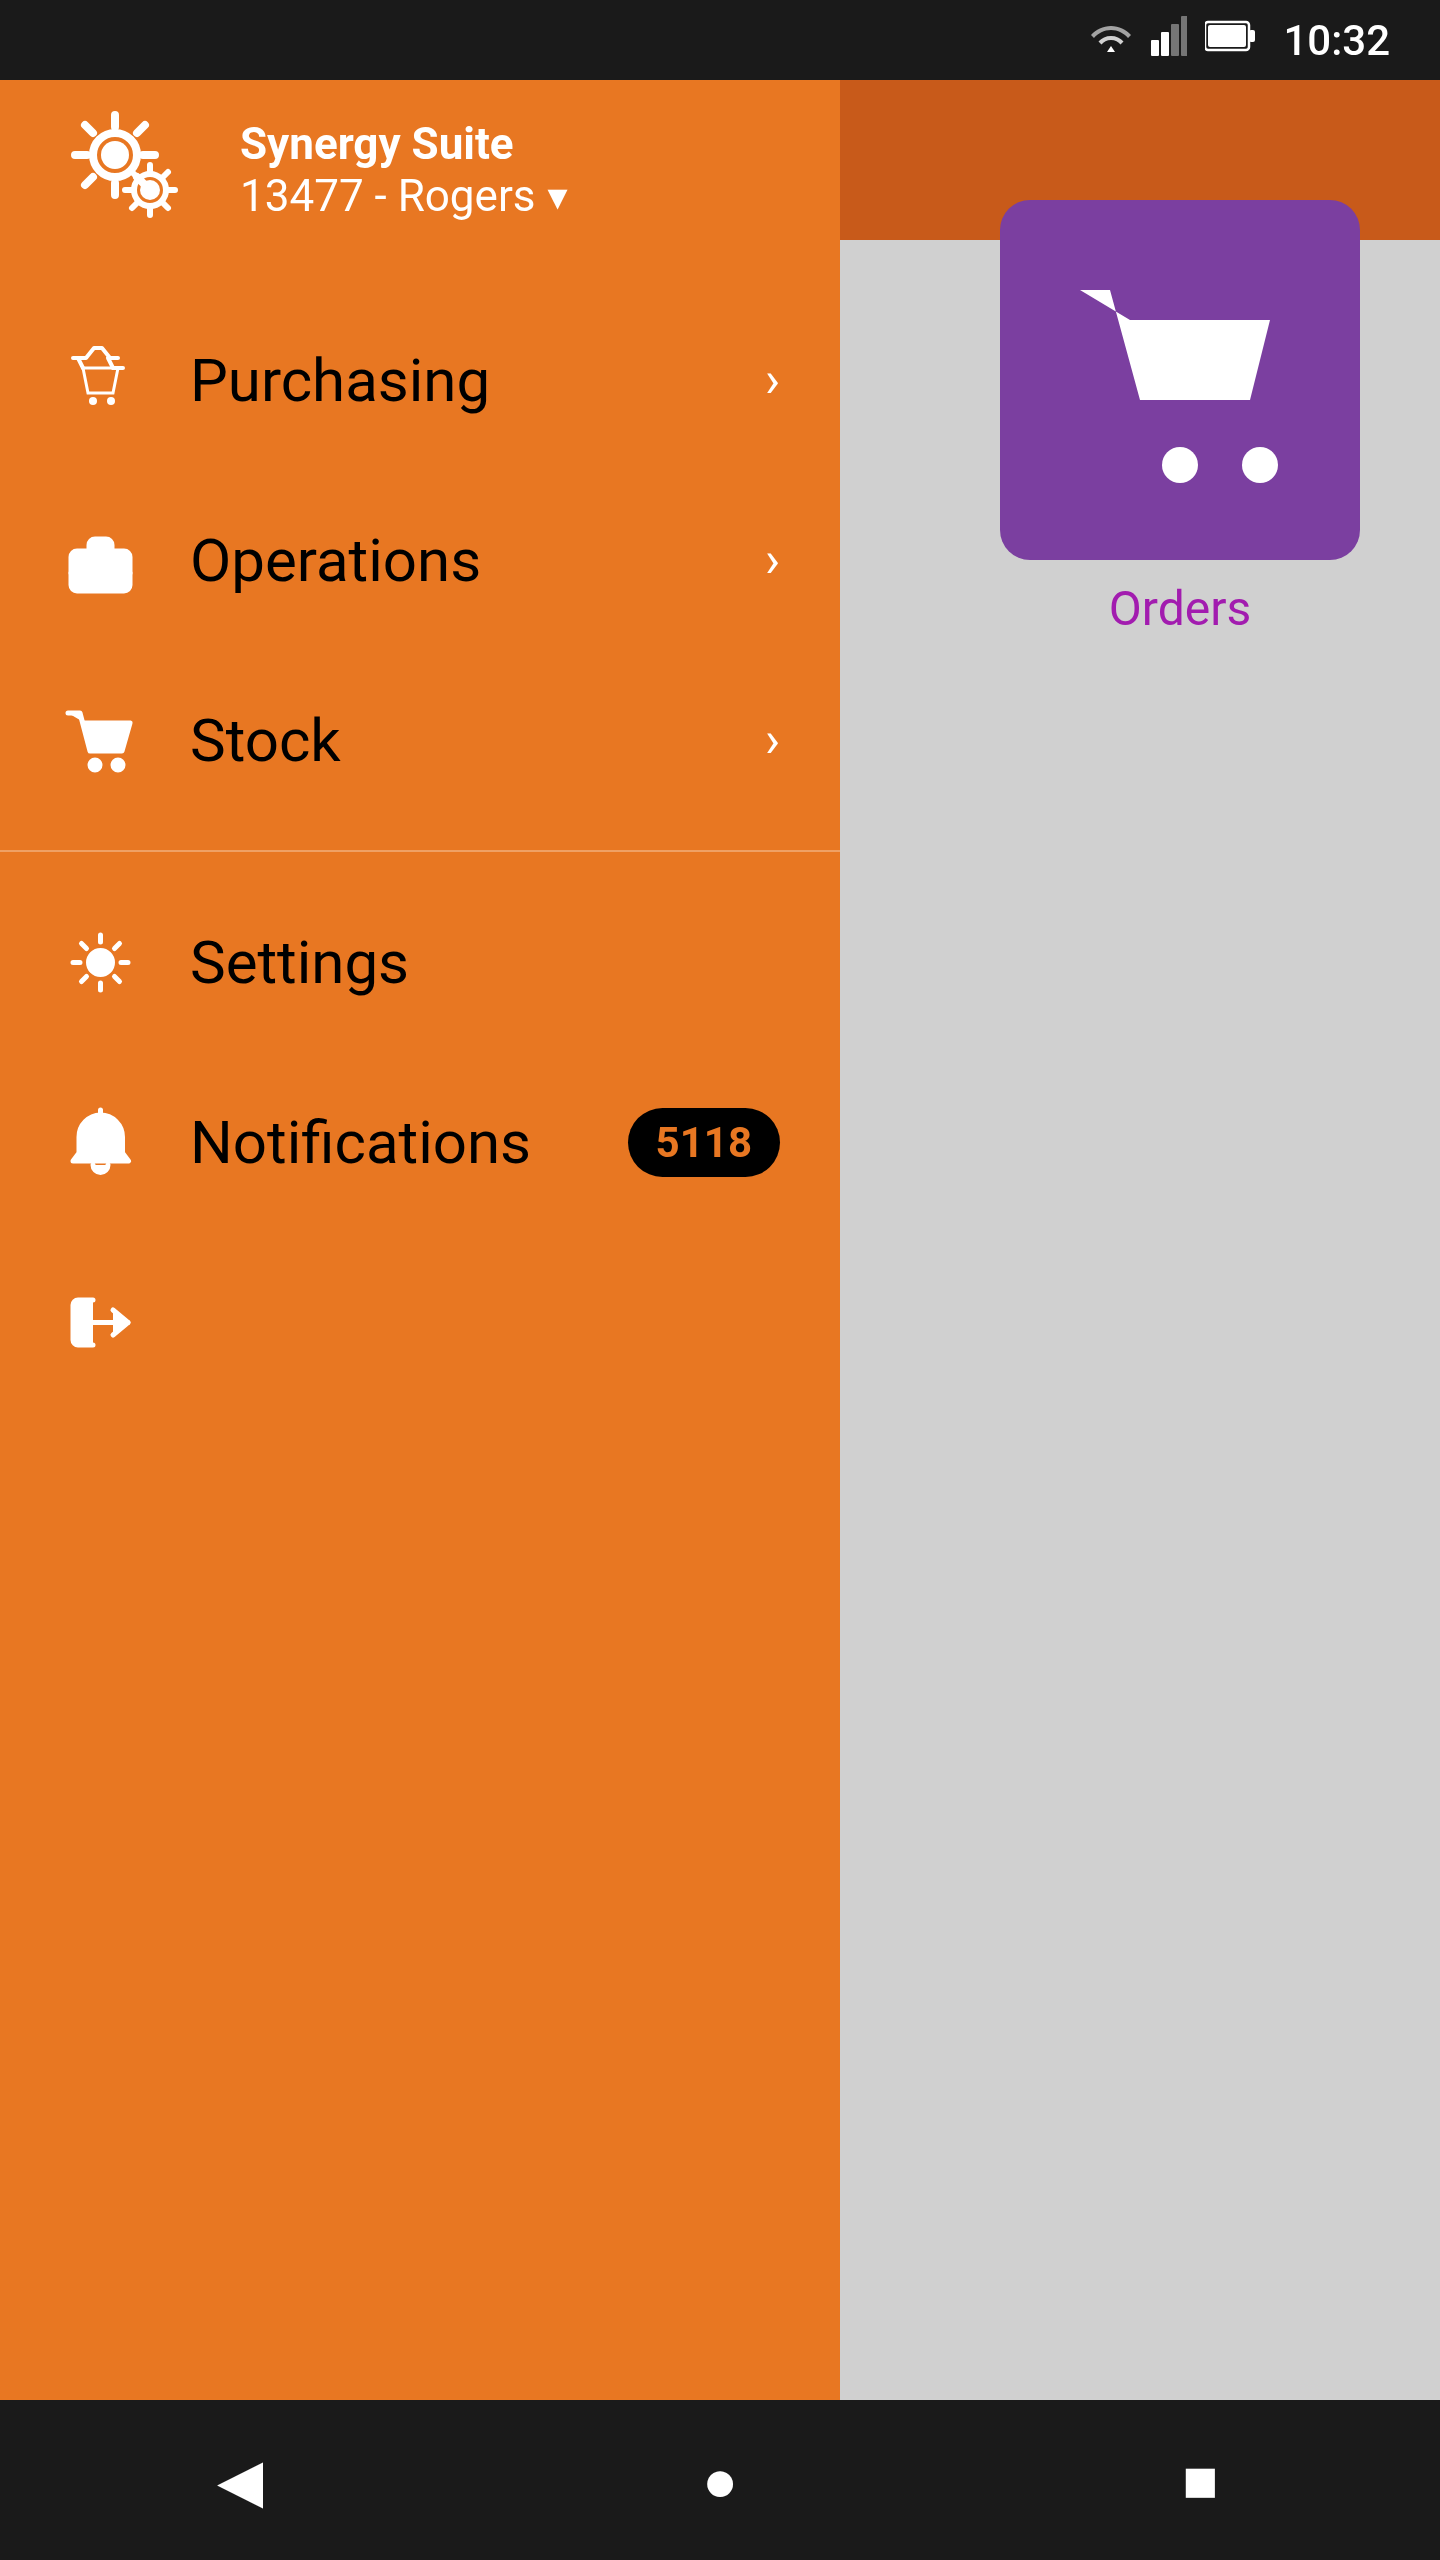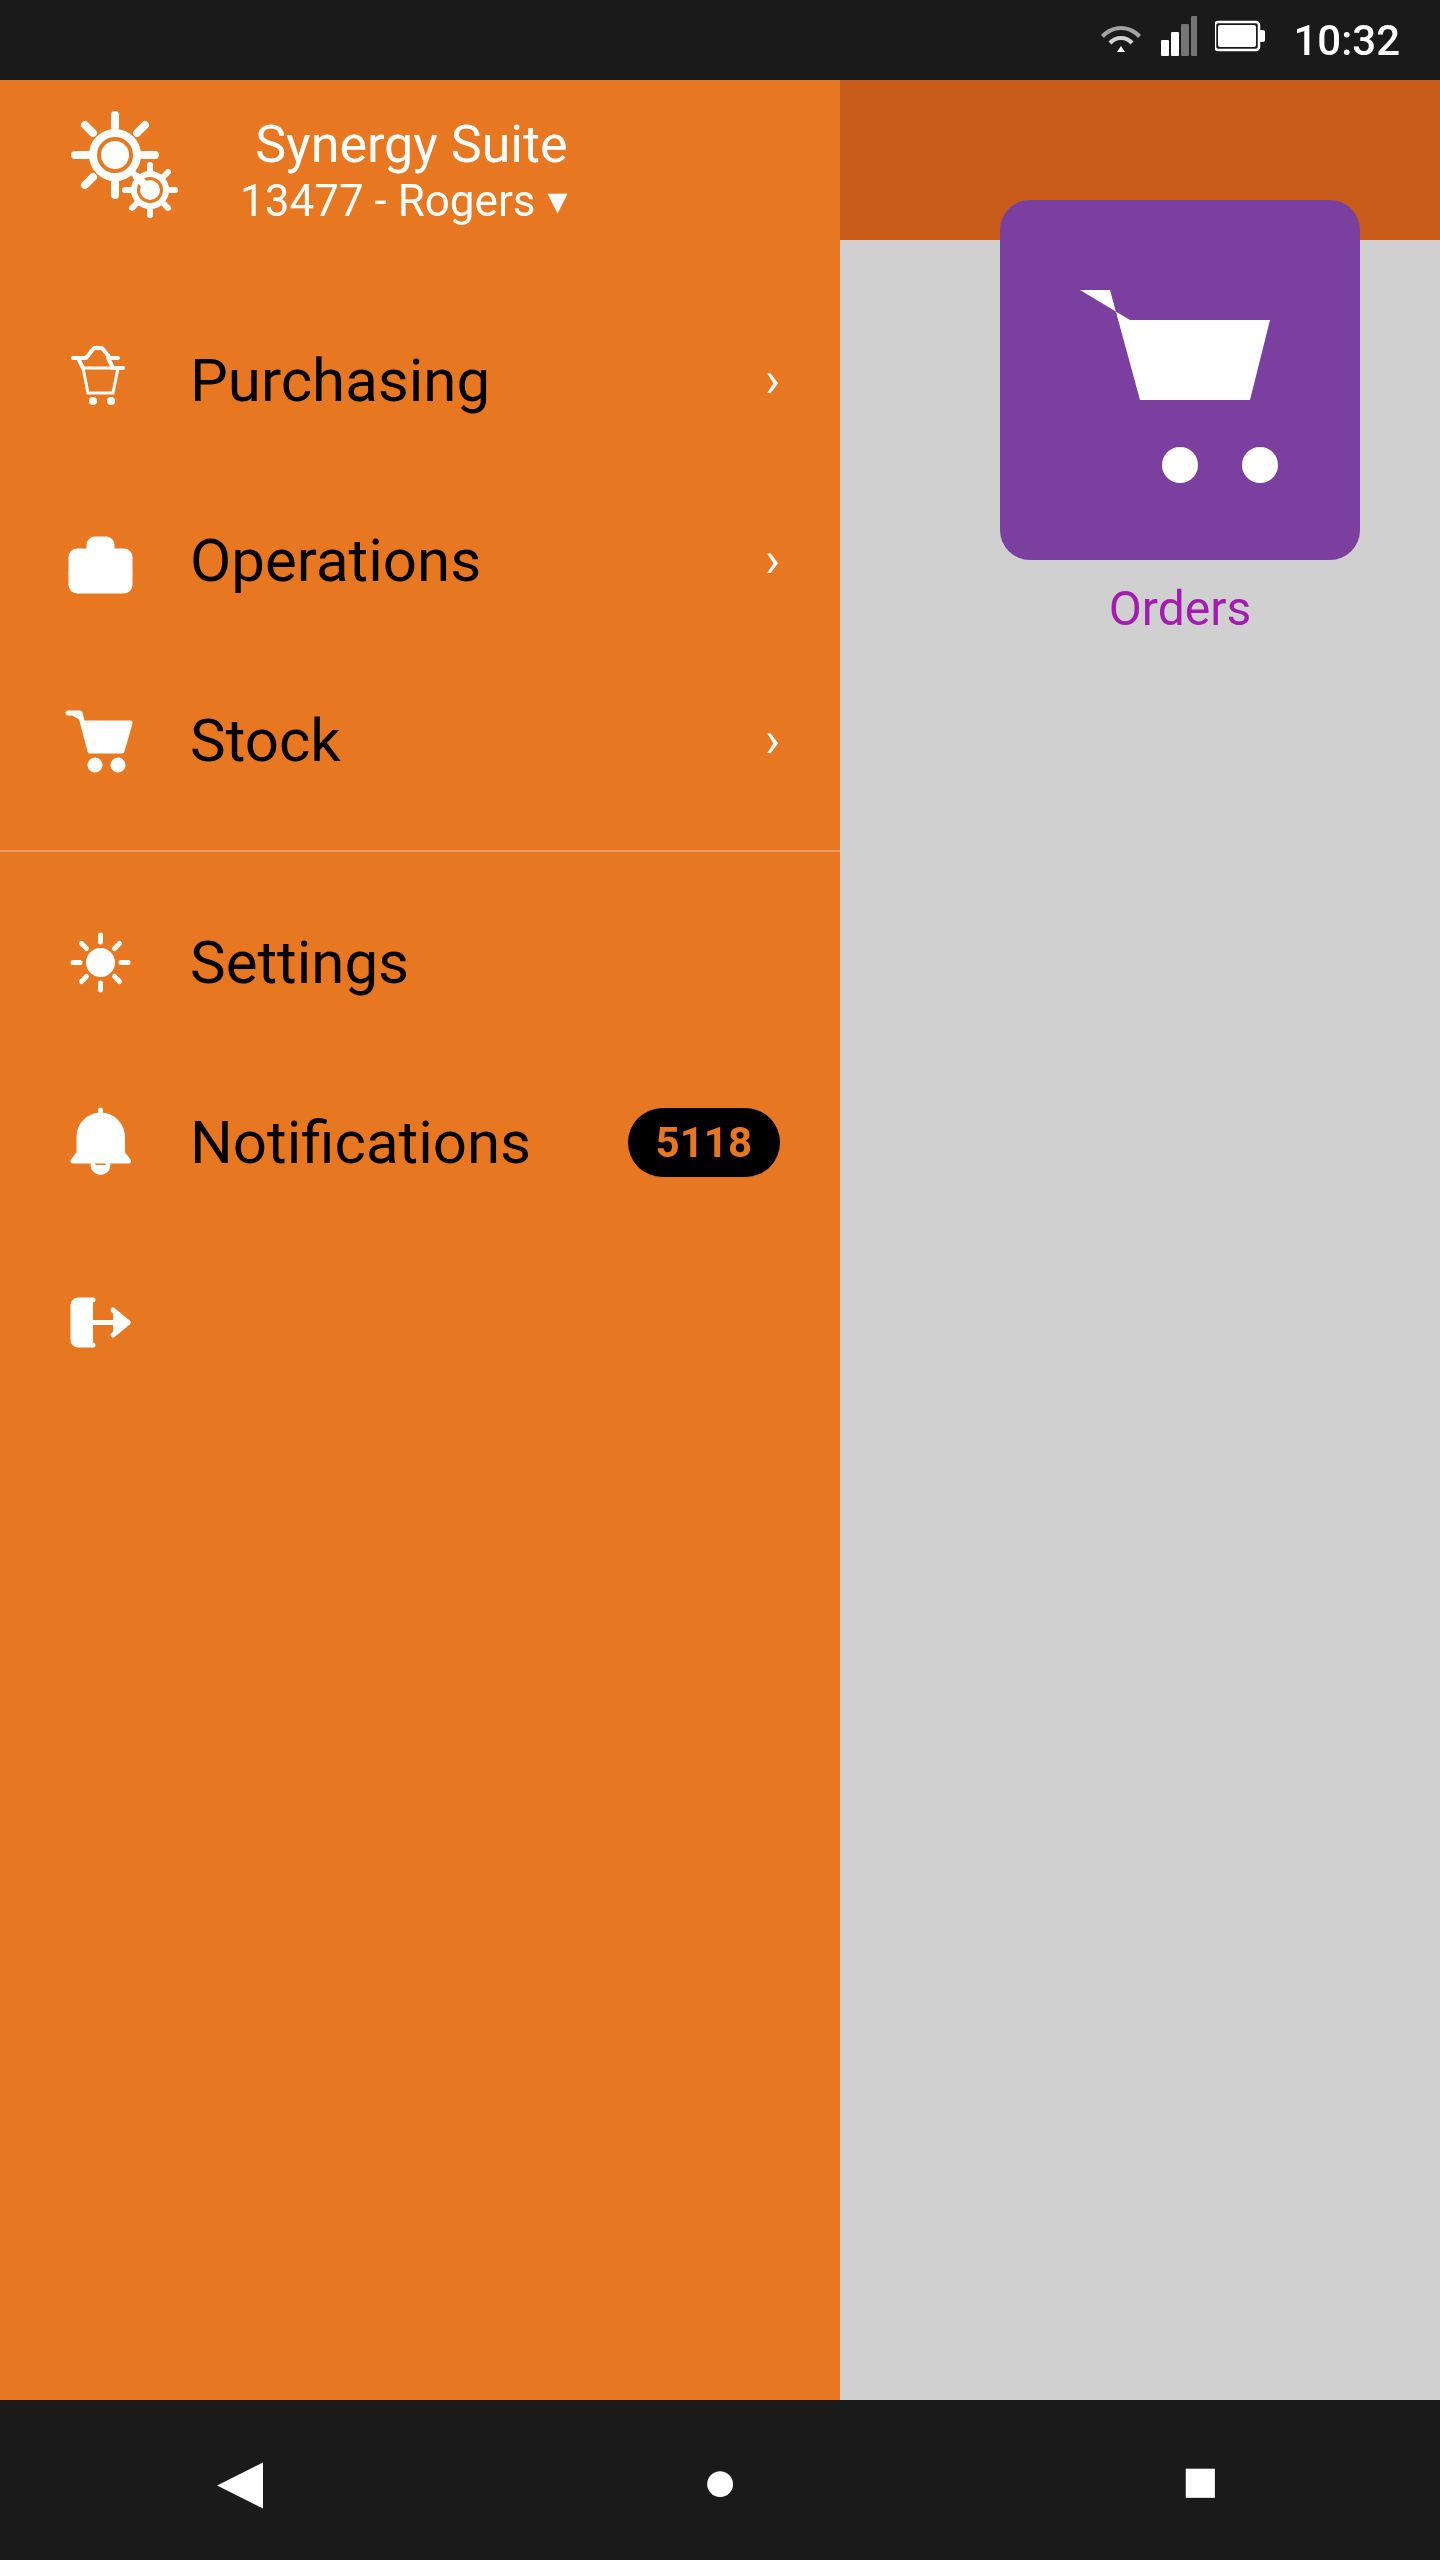--- a/index.html
+++ b/index.html
@@ -18,21 +18,21 @@
     .status-bar {
       position: absolute;
       top: 0;
       left: 0;
       right: 0;
       height: 80px;
       background: #1a1a1a;
       display: flex;
       align-items: center;
       justify-content: flex-end;
-      padding: 0 40px;
+      padding: 0 50px;
       z-index: 100;
     }
 
     .status-bar-icons {
       display: flex;
       align-items: center;
       gap: 18px;
     }
 
     .status-time {
@@ -114,23 +114,22 @@
       flex-shrink: 0;
     }
 
     .app-title {
       display: flex;
       flex-direction: column;
     }
 
     .app-name {
       color: white;
-      font-size: 52px;
-      font-weight: 400;
-      text-align: right;
+      font-size: 44px;
+      font-weight: 700;
     }
 
     .app-subtitle {
       color: white;
       font-size: 44px;
       display: flex;
       align-items: center;
       gap: 12px;
     }
 

